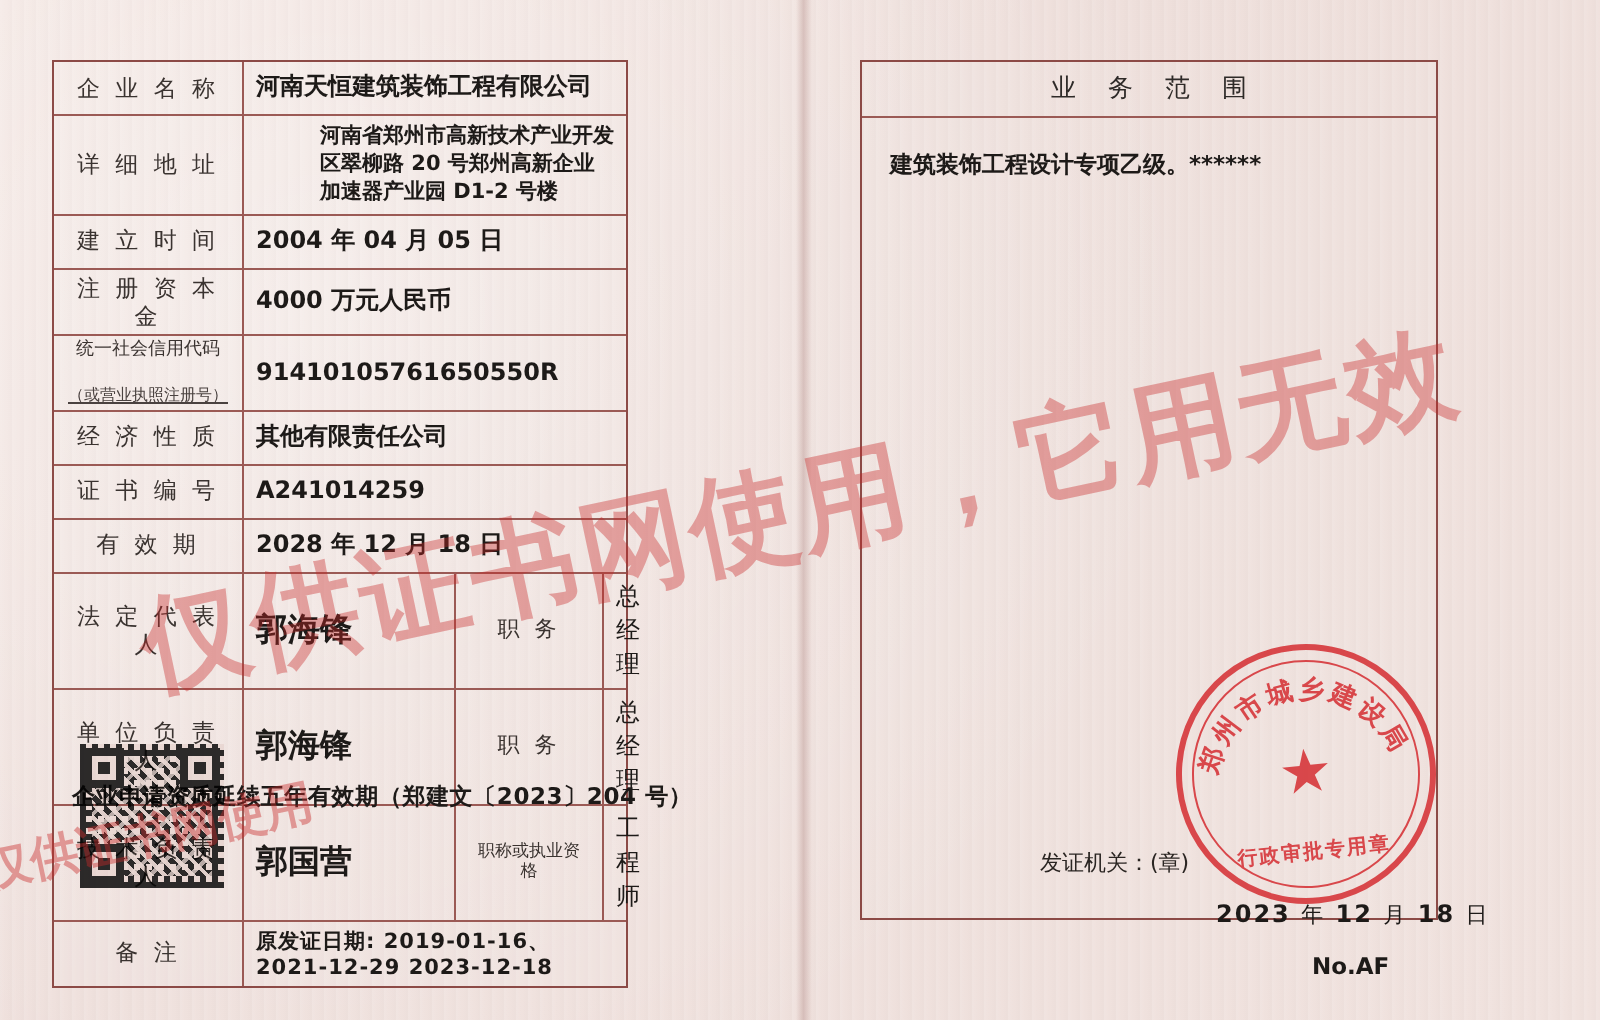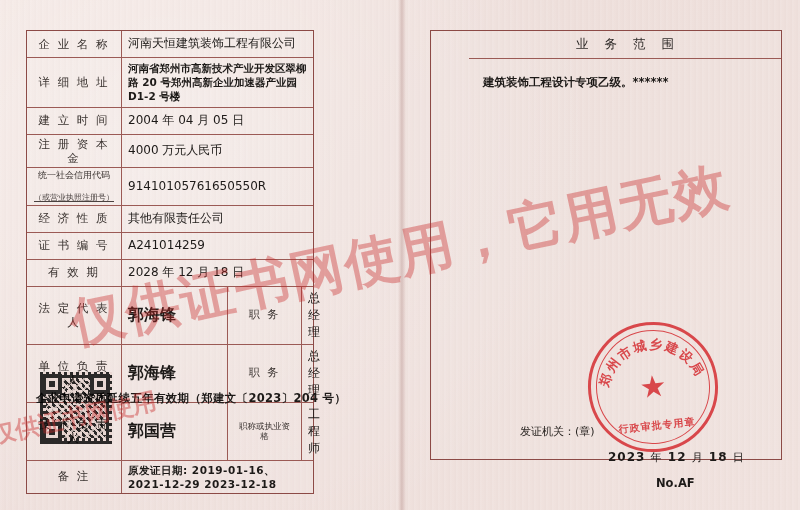--- a/index.html
+++ b/index.html
@@ -85,29 +85,30 @@
   }
   .lbl.small .sub { font-size: 8px; color: #4a4240; text-decoration: underline; }
   .val {
     flex: 1 1 auto;
     display: flex;
     align-items: center;
     font-size: 12px;
     color: #1d1a18;
     padding: 3px 6px;
     box-sizing: border-box;
-    font-weight: normal;
+    font-weight: bold;
     line-height: 1.3;
   }
   .val.addr {
     font-size: 10.5px;
     font-weight: bold;
     letter-spacing: 0px;
     line-height: 1.35;
     align-items: center;
+    margin-left: 32px;
   }
   .row.addr-row { min-height: 34px; }
   .row.code-row { min-height: 30px; }
 
   
   .lbl2 {
     width: 75px;
     flex: 0 0 75px;
     border-left: 1px solid #9b5a55;
     border-right: 1px solid #9b5a55;
@@ -171,26 +172,25 @@
     position: absolute;
     left: 414px;
     top: 10px;
     width: 374px;
     height: 490px;
   }
   .scope-box {
     position: absolute;
     left: 16px;
     top: 20px;
-    width: 352px;
+    width: 289px;
     height: 430px;
     border: 1.4px solid #8c4a46;
     box-sizing: border-box;
     background: rgba(255,255,255,0.05);
-    padding-left: 38px;
   }
   .scope-title {
     height: 28px;
     border-bottom: 1px solid #9b5a55;
     display: flex;
     align-items: center;
     justify-content: center;
     font-size: 12.5px;
     letter-spacing: 6px;
     color: #2e2a28;

